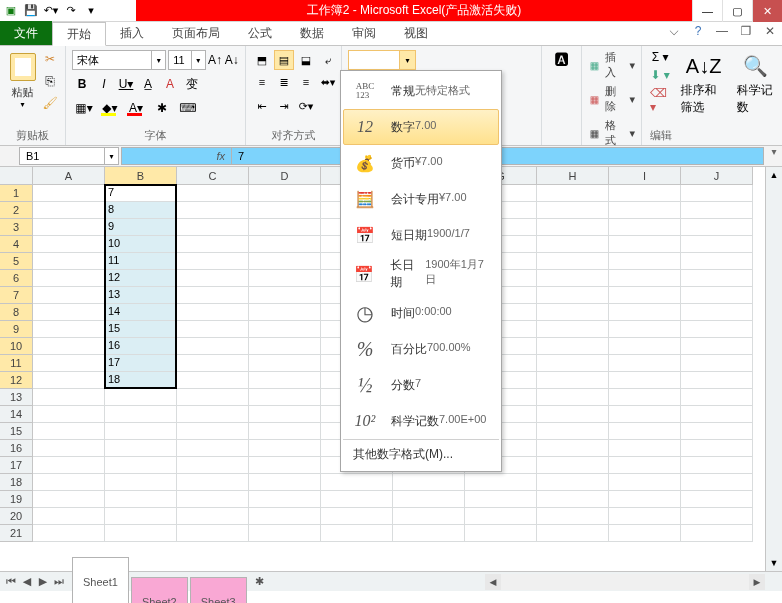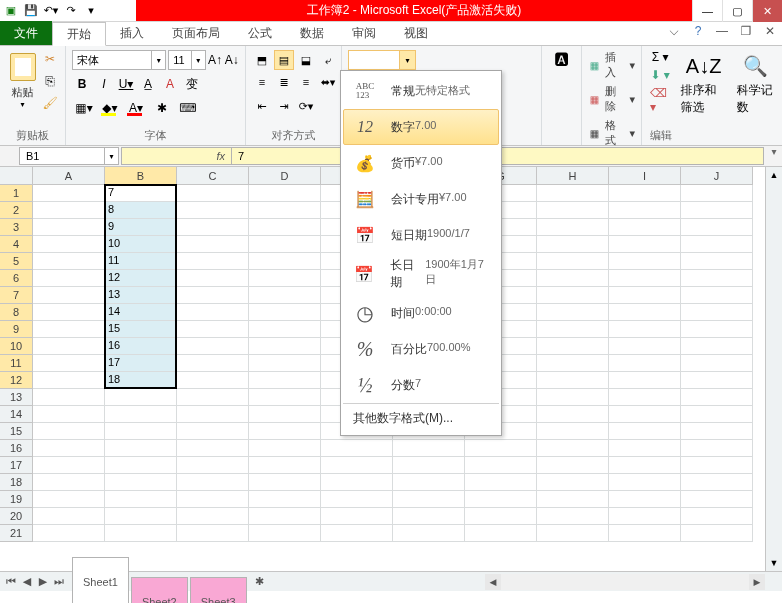--- a/index.html
+++ b/index.html
@@ -83,21 +83,21 @@
   .g-edit { flex: 1; display: flex; gap: 10px; align-items: flex-start; padding: 4px 8px; border-right: none; }
   .edit-col1 { display: flex; flex-direction: column; gap: 4px; align-items: center; font-size: 12px; }
   .edit-col1 .row { display: flex; align-items: center; gap: 2px; }
   .big-btn { display: flex; flex-direction: column; align-items: center; font-size: 12px; }
   .big-btn .ic { width: 32px; height: 32px; display: flex; align-items: center; justify-content: center; font-size: 20px; }
 
   
   .formula-bar { height: 21px; display: flex; align-items: stretch; border-bottom: 1px solid #c5c5c5; background: #f3f3f3; padding-left: 17px; }
   .namebox { width: 100px; border: 1px solid #b3b3b3; margin: 1px 2px; background: #fff; display: flex; align-items: center; padding: 0 6px; font-size: 11px; position: relative; }
   .namebox .dd { position: absolute; right: 0; top: 0; bottom: 0; width: 14px; display: flex; align-items: center; justify-content: center; font-size: 8px; border-left: 1px solid #b3b3b3; }
-  .fx-area { display: flex; align-items: center; border: 1px solid #b3b3b3; margin: 1px 2px 1px 0; background: #fef9c3; flex: 1; }
+  .fx-area { display: flex; align-items: center; border: 1px solid #b3b3b3; margin: 1px 2px 1px 0; background: #7dd3fc; flex: 1; }
   .fx-sep { width: 110px; display: flex; align-items: center; justify-content: flex-end; padding: 0 6px; font-style: italic; font-size: 11px; color: #555; border-right: 1px solid #b3b3b3; height: 100%; }
   .fx-input { flex: 1; padding: 0 6px; font-size: 11px; }
   .fx-expand { width: 16px; text-align: center; font-size: 10px; color: #666; }
 
   
   .grid-wrap { display: flex; height: 404px; }
   .grid { position: relative; }
   .corner { position: absolute; left: 0; top: 0; width: 33px; height: 18px; background: #eef2f3; border-right: 1px solid #c5c5c5; border-bottom: 1px solid #c5c5c5; }
   .col-headers { position: absolute; left: 33px; top: 0; height: 18px; display: flex; }
   .col-h { height: 18px; border-right: 1px solid #c5c5c5; border-bottom: 1px solid #c5c5c5; background: #eef2f3; text-align: center; font-size: 11px; color: #444; line-height: 18px; }
@@ -292,20 +292,27 @@
         <div class="fmt-text">
             <span class="fmt-label">百分比</span>
             <span class="fmt-sample">700.00%</span>
           </div>
       </div>
       <div class="fmt-item">
         <div class="fmt-icon" style="font-size:20px;">½</div>
         <div class="fmt-text">
             <span class="fmt-label">分数</span>
             <span class="fmt-sample">7</span>
+          </div>
+      </div>
+      <div class="fmt-item">
+        <div class="fmt-icon" style="font-size:16px;">10²</div>
+        <div class="fmt-text">
+            <span class="fmt-label">科学记数</span>
+            <span class="fmt-sample">7.00E+00</span>
           </div>
       </div>
       <div class="fmt-footer">其他数字格式(M)...</div>
     </div>
   </div>
 
   <div class="group g-styles">
     <div style="display:flex;flex-direction:column;gap:4px;align-items:center;">
       <span style="font-size:16px;">🅰</span>
     </div>

